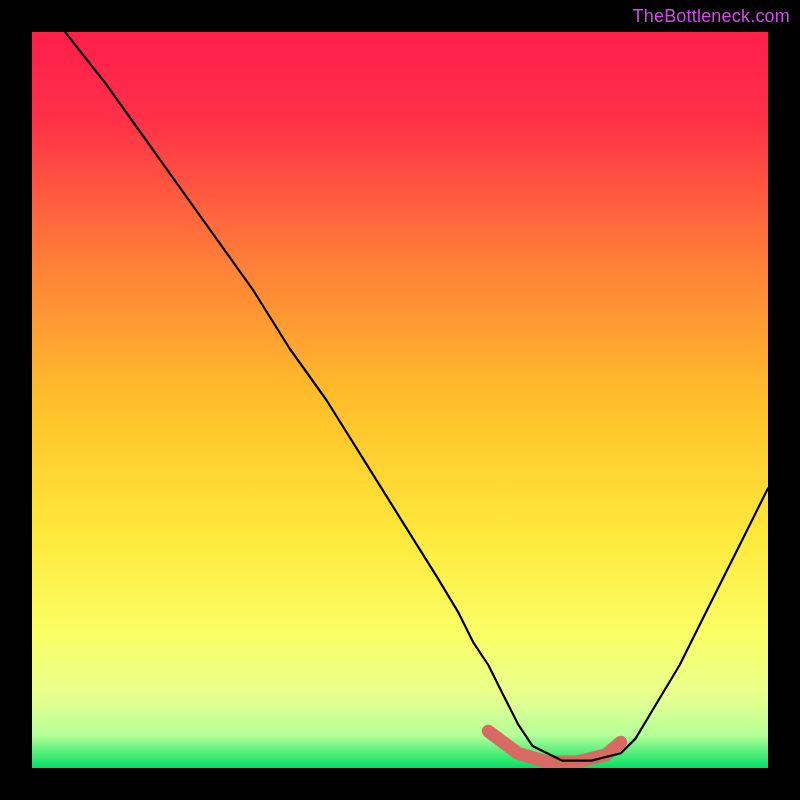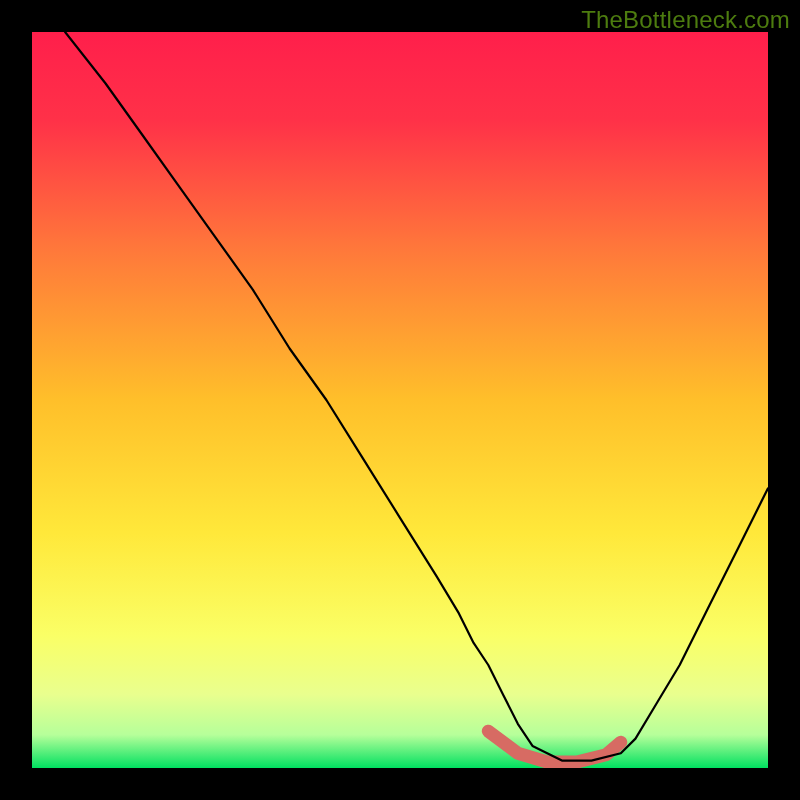--- a/index.html
+++ b/index.html
@@ -23,22 +23,22 @@
     position: absolute;
     left: 0;
     top: 0;
     width: 736px;
     height: 736px;
   }
   .watermark {
     position: absolute;
     top: 6px;
     right: 10px;
-    color: #4d7c0f;
-    font-size: 24px;
+    color: #d946ef;
+    font-size: 18px;
     font-weight: 500;
     letter-spacing: 0.2px;
     text-align: right;
   }
 </style>
 </head>
 <body>
 
 <div class="frame">
   <svg class="plot" viewBox="0 0 736 736">

